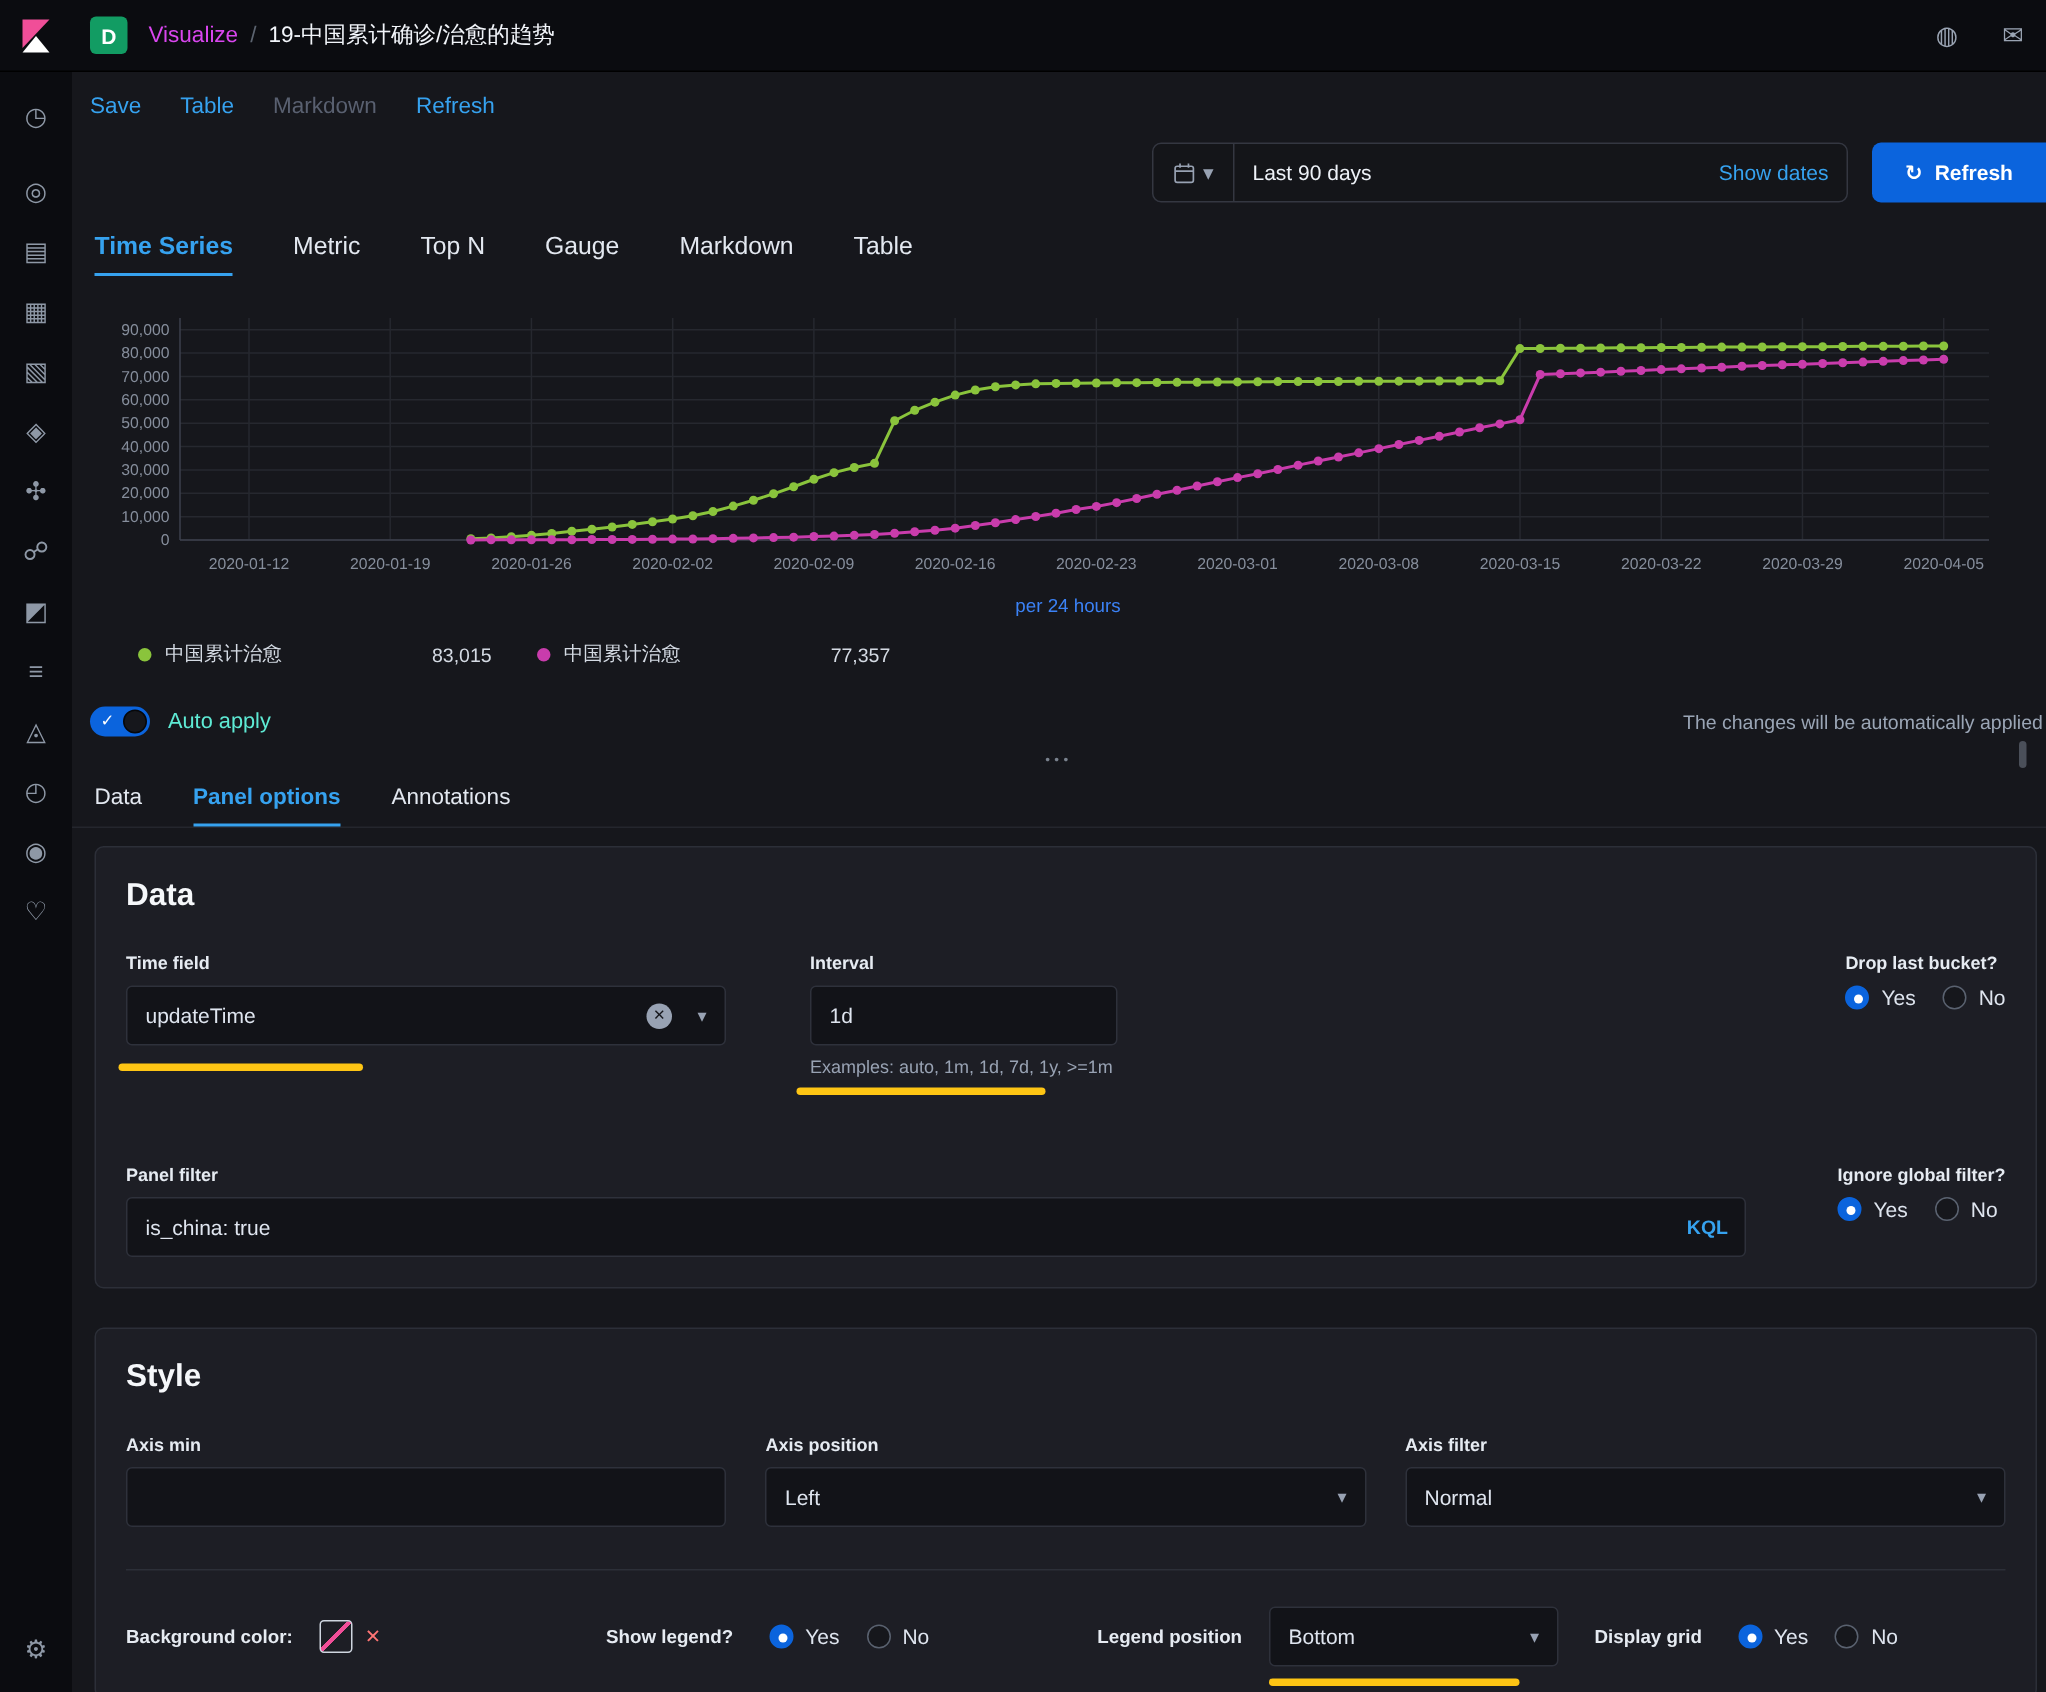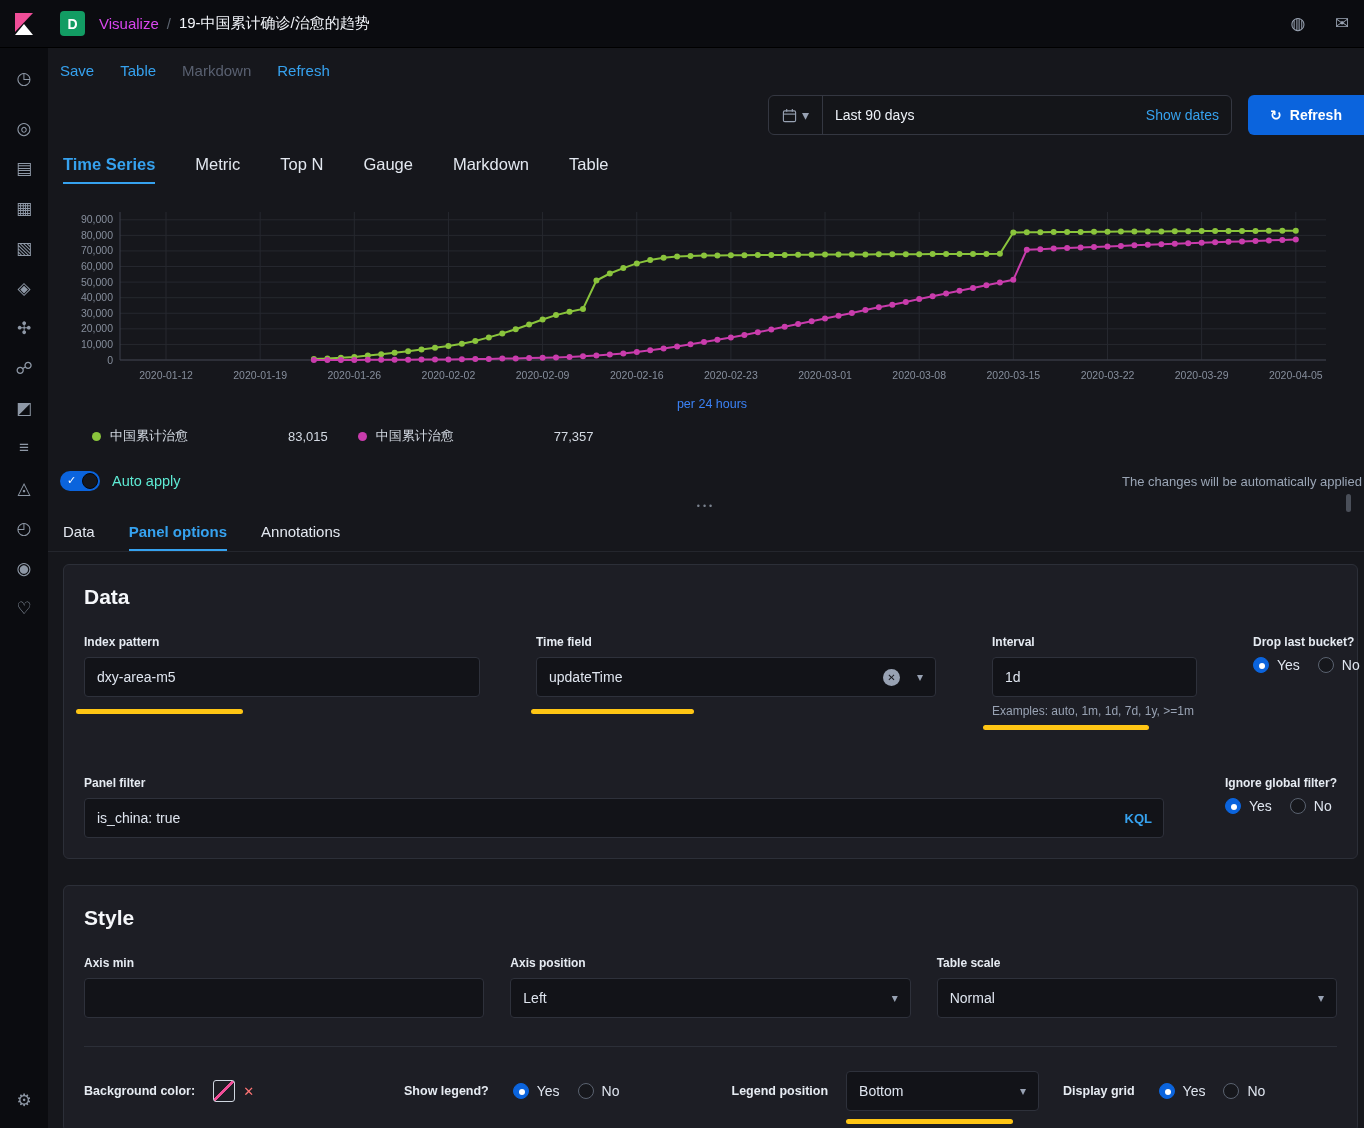--- a/index.html
+++ b/index.html
@@ -430,27 +430,20 @@
       <div class="editor-tabs">
           <div class="tab">Data</div>
           <div class="tab active">Panel options</div>
           <div class="tab">Annotations</div>
         </div>
 
       <section class="panel">
         <div class="panel-heading">Data</div>
 
         <div class="data-row1">
-          <div class="col-ip">
-            <div class="field-label">Index pattern</div>
-            <div class="field">
-              <input class="field-input" value="dxy-area-m5" style="">
-              <div class="dirty-bar"></div>
-            </div>
-          </div>
           <div class="col-tf">
             <div class="field-label">Time field</div>
             <div class="field">
               <div class="select">
                 <span class="sel-val">updateTime</span>
                 <span class="clear-btn">✕</span>
                 <span class="chev">▾</span>
               </div>
               <div class="dirty-bar" style="width:163px; left:-5px;"></div>
             </div>
@@ -509,21 +502,21 @@
             <input class="field-input" value="" style="">
           </div>
           <div>
             <div class="field-label">Axis position</div>
             <div class="select">
               <span class="sel-val">Left</span>
               <span class="chev">▾</span>
             </div>
           </div>
           <div>
-            <div class="field-label">Table scale</div>
+            <div class="field-label">Axis filter</div>
             <div class="select">
               <span class="sel-val">Normal</span>
               <span class="chev">▾</span>
             </div>
           </div>
         </div>
 
         <div class="style-divider"></div>
 
         <div class="style-bottom">

